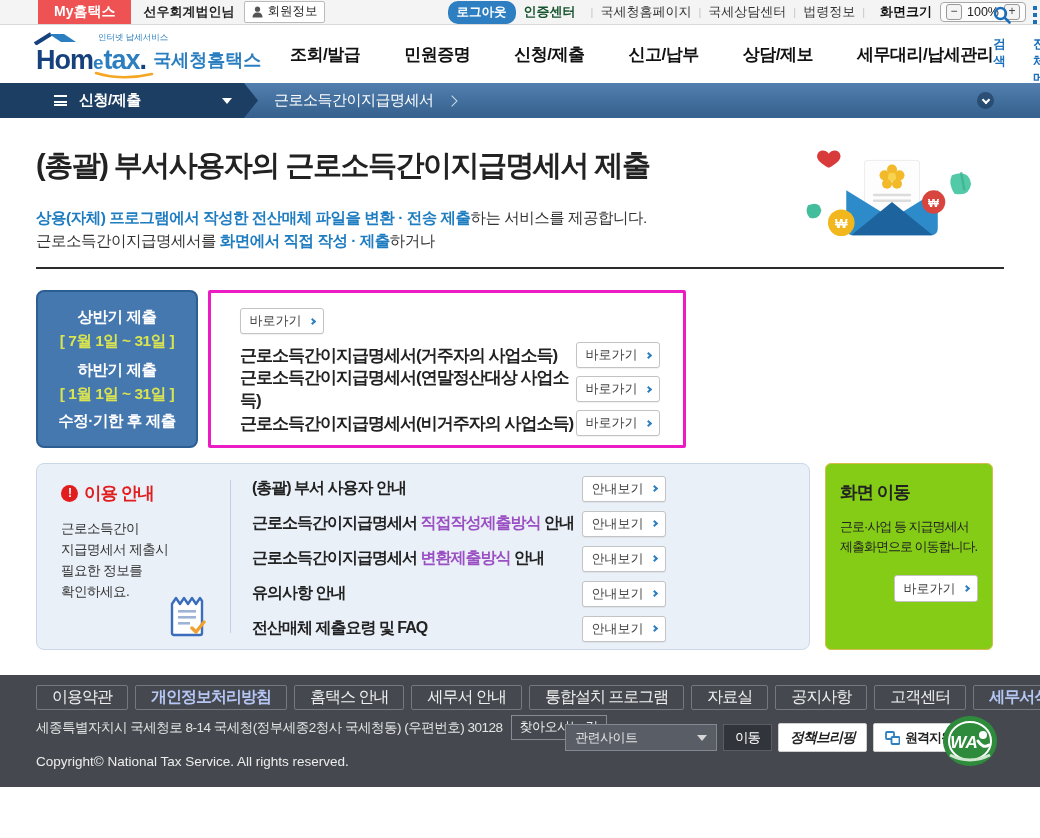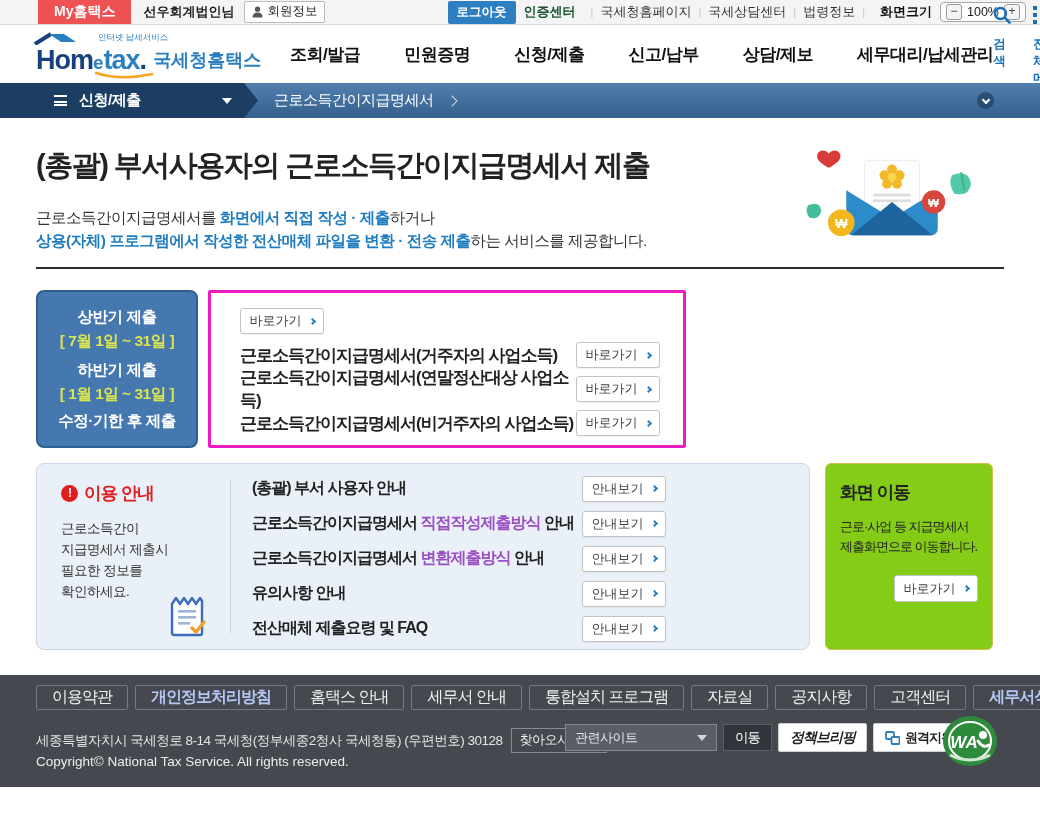--- a/index.html
+++ b/index.html
@@ -6,21 +6,21 @@
   html,body { width:1040px; height:838px; }
   body { font-family:"Liberation Sans","DejaVu Sans",sans-serif; background:#fff; position:relative; overflow:hidden; }
 
   
   .topbar { position:absolute; left:0; top:0; width:1040px; height:25px; background:#f4f4f4; border-bottom:1px solid #d9d9d9; display:flex; align-items:center; font-size:13px; color:#333; }
   .topbar-left { display:flex; align-items:center; height:100%; padding-left:38px; }
   .btn-myhometax { height:100%; background:#ee5253; color:#fff; font-weight:bold; font-size:14px; padding:0 16px; display:flex; align-items:center; cursor:pointer; }
   .user-name { font-weight:bold; margin:0 10px 0 12px; color:#222; }
   .btn-member { display:inline-flex; align-items:center; gap:4px; background:#fff; border:1px solid #bbb; border-radius:2px; padding:1px 7px 2px; font-size:12.5px; color:#222; cursor:pointer; }
   .topbar-right { margin-left:auto; display:flex; align-items:center; padding-right:14px; gap:8px; }
-  .btn-logout { background:#2d7fc1; color:#fff; font-weight:bold; font-size:12.5px; padding:3px 9px; border-radius:2px; cursor:pointer; }
+  .btn-logout { background:#2d7fc1; color:#fff; font-weight:bold; font-size:12.5px; padding:3px 9px; border-radius:10px; cursor:pointer; }
   .link-auth { color:#14532d; font-weight:bold; cursor:pointer; }
   .top-links { display:flex; align-items:center; }
   .top-links .sep { color:#c5c5c5; margin:0 7px; font-size:11px; }
   .top-link { cursor:pointer; color:#333; }
   .screen-size-label { font-weight:bold; color:#111; }
   .zoom-wrap { display:flex; align-items:center; gap:5px; border:1px solid #a8a8a8; border-radius:4px; background:#fdfdfd; padding:1px 5px; }
   .zoom-btn { width:16px; height:16px; border:1px solid #999; border-radius:3px; background:#f4f4f4; font-size:12px; line-height:13px; text-align:center; color:#444; cursor:pointer; }
   .zoom-level { font-size:12.5px; color:#222; }
 
   
@@ -89,21 +89,21 @@
   .move-title { font-size:17.5px; font-weight:bold; color:#222; letter-spacing:-1px; }
   .move-desc { margin-top:13px; font-size:13px; color:#222; line-height:20px; letter-spacing:-1px; white-space:nowrap; }
   .move-btn { margin:18px 0 0 auto; width:84px; height:27px; background:#fff; border:1px solid #c3c3c3; border-radius:3px; display:flex; align-items:center; justify-content:center; gap:8px; font-size:13px; color:#444; cursor:pointer; }
   .move-btn .chev { width:5px; height:5px; border-top:2px solid #2d7fc1; border-right:2px solid #2d7fc1; transform:rotate(45deg); }
 
   
   .footer { position:absolute; left:0; top:675px; width:1040px; height:112px; background:#45494f; color:#e8e8e8; }
   .fmenu { position:absolute; left:36px; top:10px; display:flex; gap:7px; }
   .fbtn { height:25px; border:1px solid #75797f; border-radius:2px; padding:0 15px; display:flex; align-items:center; font-size:16px; color:#f0f0f0; letter-spacing:-1px; cursor:pointer; white-space:nowrap; }
   .fbtn.hl { font-weight:bold; color:#b5c6f5; }
-  .faddr { position:absolute; left:36px; top:53px; display:flex; align-items:center; font-size:13.5px; color:#e3e3e3; letter-spacing:-0.5px; }
+  .faddr { position:absolute; left:36px; top:40px; display:flex; align-items:center; font-size:13.5px; color:#e3e3e3; letter-spacing:-0.5px; }
   .dir-btn { margin-left:8px; border:1px solid #888c92; padding:2px 8px 3px; font-size:13px; color:#f0f0f0; cursor:pointer; white-space:nowrap; }
   .fcopy { position:absolute; left:36px; top:79px; font-size:13.5px; color:#ececec; }
   .fctrl { position:absolute; left:565px; top:48px; display:flex; align-items:center; gap:6px; }
   .rel-select { width:152px; height:27px; background:#585d66; border:1px solid #83878f; display:flex; align-items:center; padding:0 9px; font-size:13px; color:#e4e4e4; cursor:pointer; letter-spacing:-0.5px; }
   .rel-select .arr { margin-left:auto; width:0; height:0; border-left:5px solid transparent; border-right:5px solid transparent; border-top:6px solid #d5d5d5; }
   .go2-btn { height:27px; background:#31343a; border:1px solid #5a5e64; color:#fff; font-size:13.5px; padding:0 11px; display:flex; align-items:center; cursor:pointer; letter-spacing:-1px; }
   .white-btn { height:29px; background:#fff; border:1px solid #cfcfcf; border-radius:2px; color:#222; font-size:13px; font-weight:bold; padding:0 11px; display:flex; align-items:center; gap:5px; cursor:pointer; letter-spacing:-1px; }
   .white-btn.policy { font-style:italic; font-family:"Liberation Serif","DejaVu Serif",serif; font-size:14px; }
   .wa-badge { position:absolute; right:42px; top:40px; }
 
@@ -232,24 +232,24 @@
     <path d="M58 58 L113 92 L168 58 L168 104 Q168 112 160 112 L66 112 Q58 112 58 104 Z" fill="#2e8bc9"></path>
     <path d="M64 112 L113 72 L162 112 Z" fill="#1d649e"></path>
     <circle cx="52" cy="97" r="16" fill="#f3b71e"></circle>
     <text x="52" y="103" text-anchor="middle" font-size="16" font-weight="bold" fill="#fff">₩</text>
     <circle cx="163" cy="72" r="14" fill="#d8453e"></circle>
     <text x="163" y="78" text-anchor="middle" font-size="14" font-weight="bold" fill="#fff">₩</text>
   </svg>
 
   <div class="desc">
     <div>
+      <b class="em">상용(자체) 프로그램에서 작성한 전산매체 파일을 변환 · 전송 제출</b><span>하는 서비스를 제공합니다.</span>
+    </div>
+    <div>
       <span>근로소득간이지급명세서를 </span><b class="em">화면에서 직접 작성 · 제출</b><span>하거나</span>
-    </div>
-    <div>
-      <b class="em">상용(자체) 프로그램에서 작성한 전산매체 파일을 변환 · 전송 제출</b><span>하는 서비스를 제공합니다.</span>
     </div>
   </div>
 
   <div class="title-hr"></div>
 
   <div class="section1">
     <div class="schedule-box">
       <div class="tt">상반기 제출</div>
       <div class="pp">[ 7월 1일 ~ 31일 ]</div>
       <div class="tt">하반기 제출</div>

